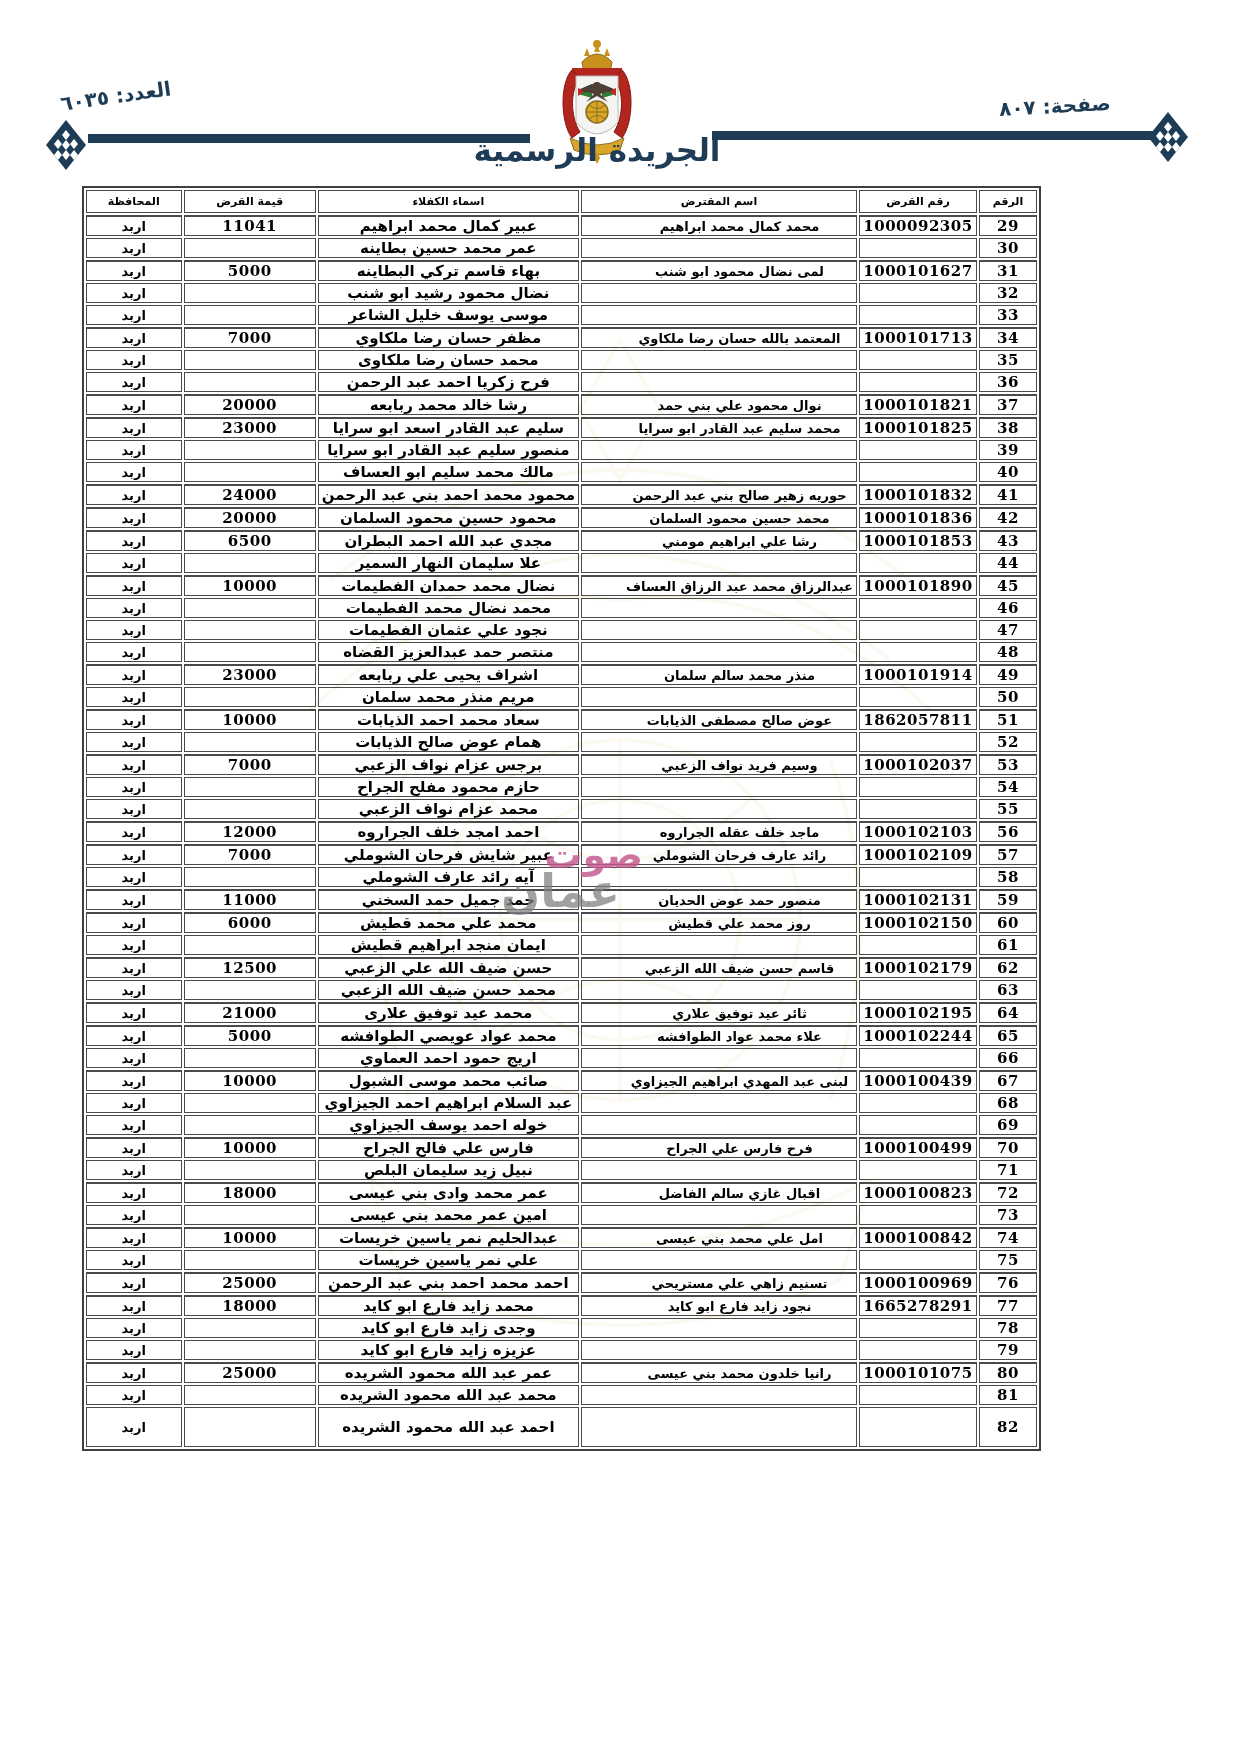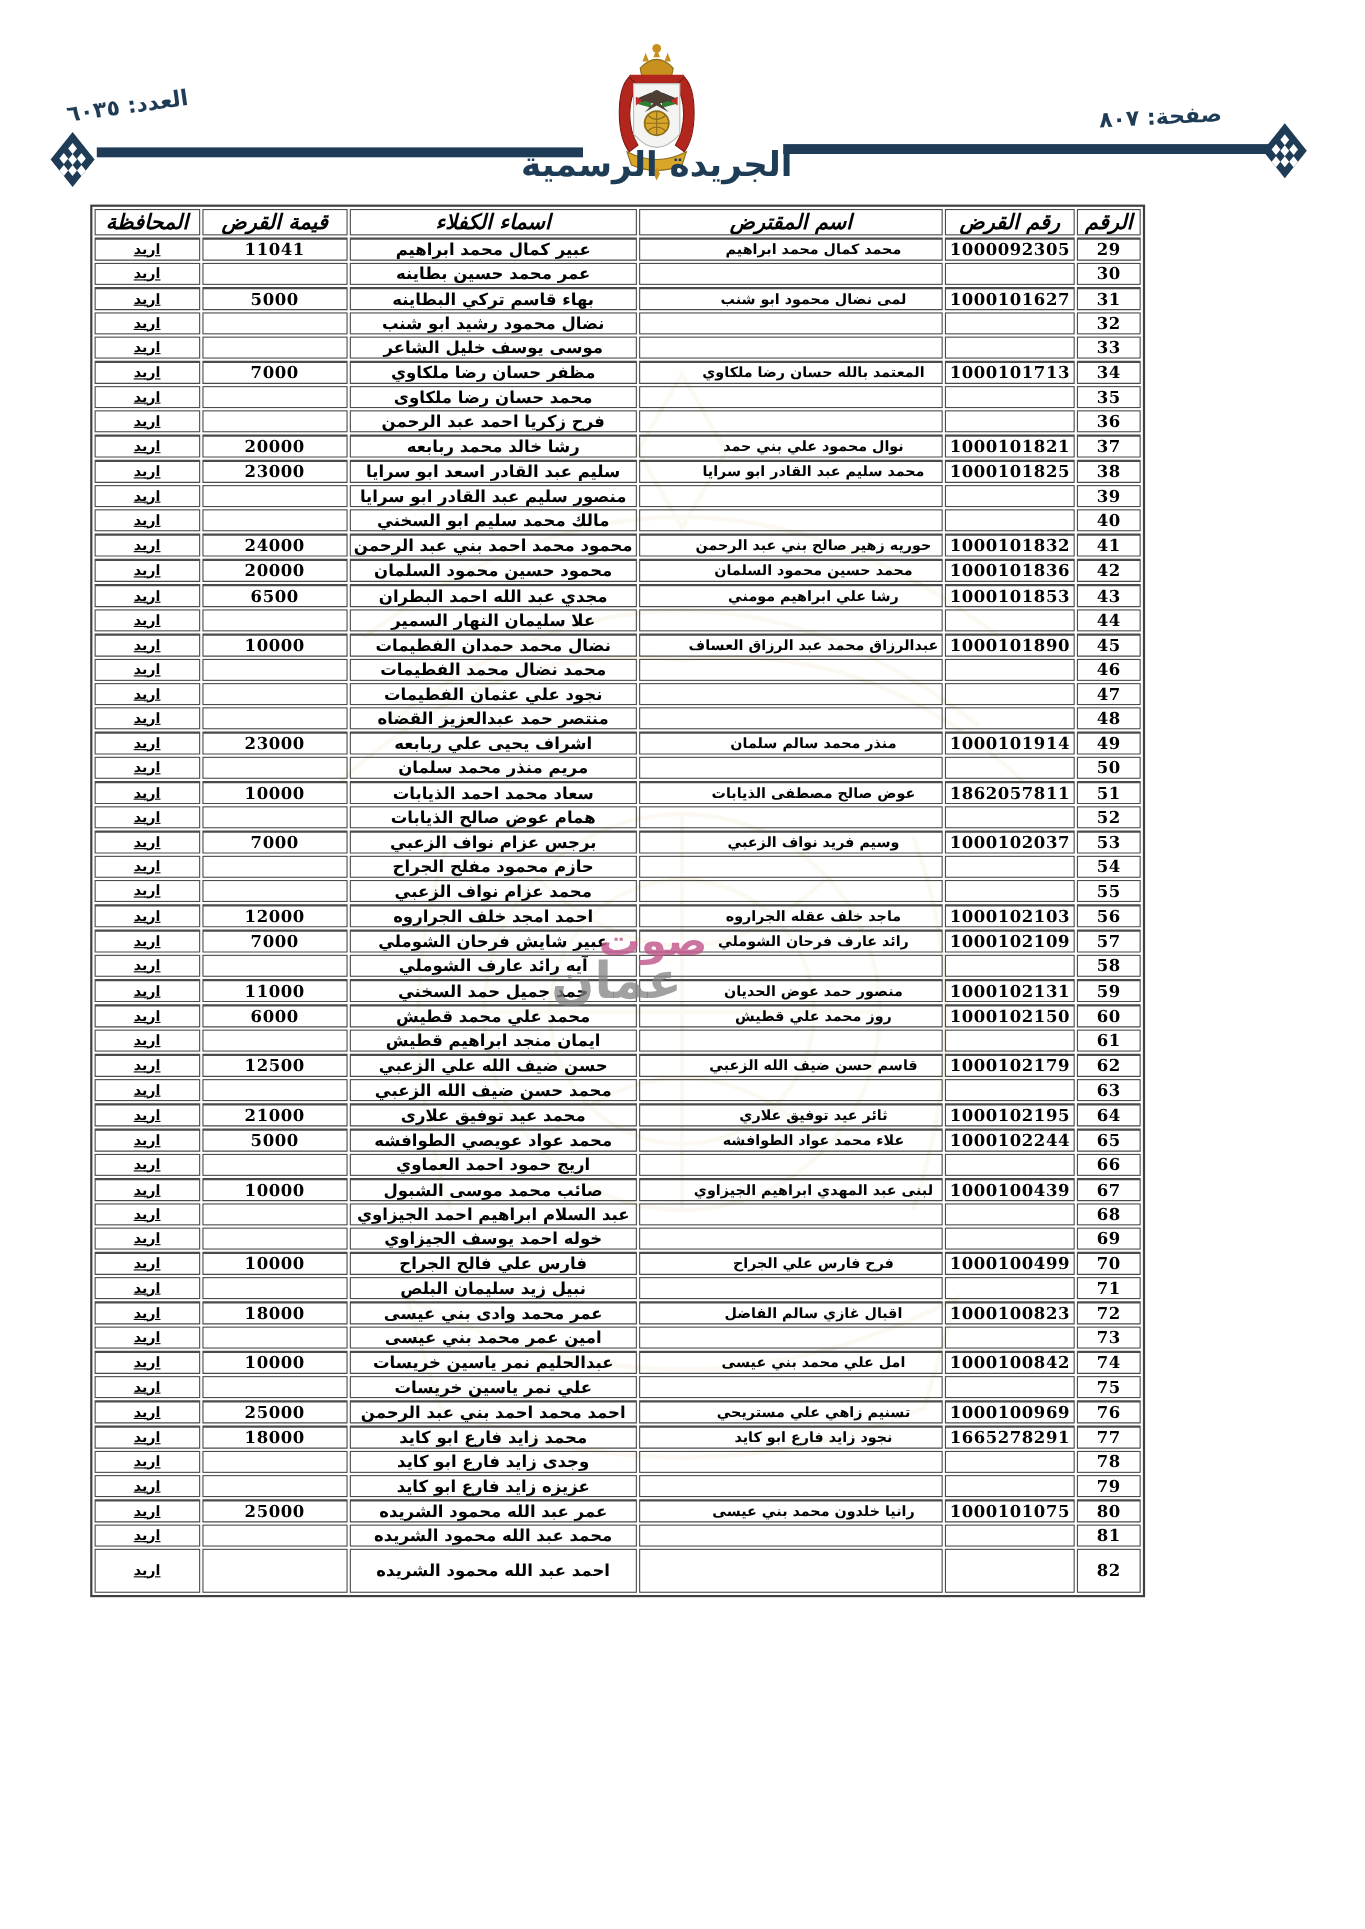--- a/index.html
+++ b/index.html
@@ -50,33 +50,33 @@
     border: 2px solid #3f3f3f;
     table-layout: fixed;
   }
   .gz-table th, .gz-table td {
     border: 1px solid #4a4a4a;
     background: rgba(255,255,255,.55);
     text-align: center; vertical-align: middle;
     height: 19px; padding: 0 3px; overflow: hidden; white-space: nowrap;
     font-weight: bold; color: #000;
   }
-  .gz-table th { height: 23px; font-size: 19px; font-style: italic; }
+  .gz-table th { height: 23px; font-size: 11px; }
   .col-num  { width: 58px; }
   .col-loan { width: 118px; }
   .col-borrower { width: 238px; }
   .col-guarantor { width: 226px; }
   .col-amount { width: 132px; }
   .col-gov { width: 96px; }
   td.c-num, td.c-loan, td.c-amount {
     font-family: "DejaVu Serif", serif; font-size: 15px; letter-spacing: .5px;
   }
   td.c-borrower { font-size: 13px; padding-left: 44px; }
   td.c-guarantor { font-size: 15px; }
-  td.c-gov { font-size: 13px; text-decoration: underline; }
+  td.c-gov { font-size: 13px; }
   tr.group-start td { border-top-width: 2px; }
   .gz-table tr:last-child td { height: 40px; }
 </style>
 </head>
 <body>
 
 <header class="masthead">
   <div class="page-label">صفحة: ٨٠٧</div>
   <div class="issue-label">العدد: ٦٠٣٥</div>
 
@@ -263,21 +263,21 @@
     <td class="c-loan"></td>
     <td class="c-borrower"></td>
     <td class="c-guarantor">منصور سليم عبد القادر ابو سرايا</td>
     <td class="c-amount"></td>
     <td class="c-gov">اربد</td>
   </tr>
       <tr>
     <td class="c-num">40</td>
     <td class="c-loan"></td>
     <td class="c-borrower"></td>
-    <td class="c-guarantor">مالك محمد سليم ابو السخني</td>
+    <td class="c-guarantor">مالك محمد سليم ابو العساف</td>
     <td class="c-amount"></td>
     <td class="c-gov">اربد</td>
   </tr>
       <tr class="group-start">
     <td class="c-num">41</td>
     <td class="c-loan">1000101832</td>
     <td class="c-borrower">حوريه زهير صالح بني عبد الرحمن</td>
     <td class="c-guarantor">محمود محمد احمد بني عبد الرحمن</td>
     <td class="c-amount">24000</td>
     <td class="c-gov">اربد</td>

